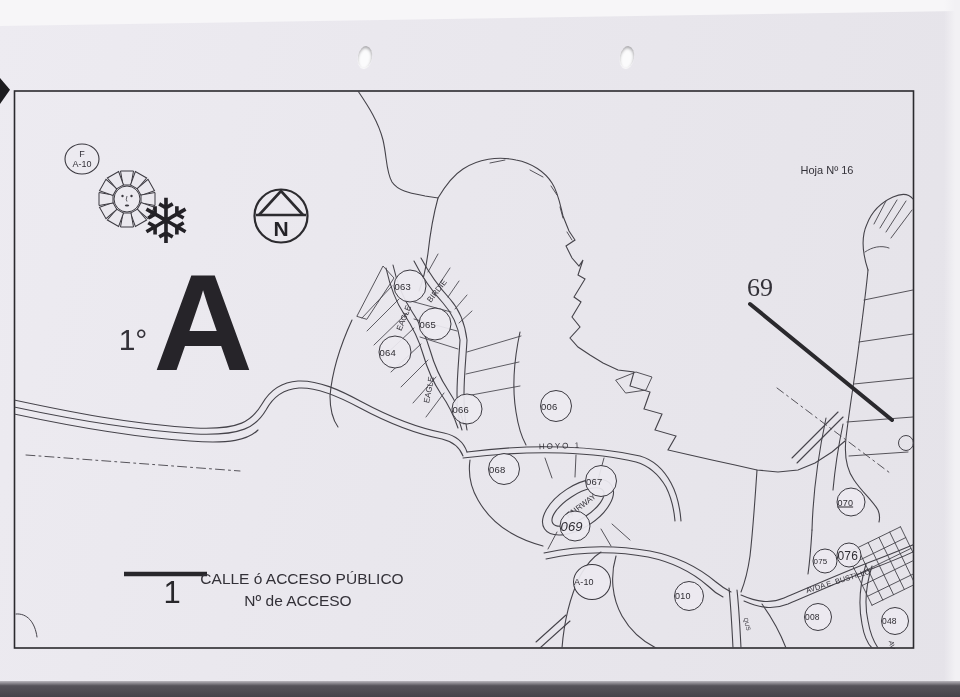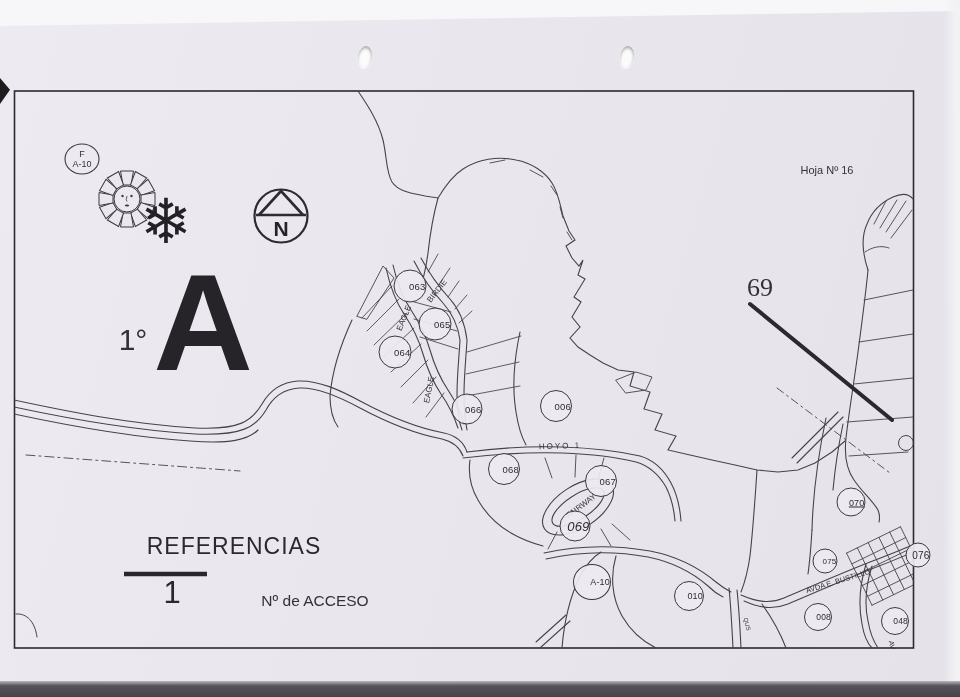--- a/index.html
+++ b/index.html
@@ -14,21 +14,21 @@
   .bottom-strip{position:absolute;left:0;top:681px;width:960px;height:16px;
         background:linear-gradient(to bottom,#b9b6bd 0%,#56535a 30%,#46434a 100%);}
   .corner-wedge{position:absolute;left:0;top:78px;width:10px;height:26px;background:#1d1c1f;
         clip-path:polygon(0 0,100% 45%,0 100%);}
   .hole{position:absolute;width:14px;height:22px;border-radius:50%;background:#fbfbfc;
         box-shadow:inset 0 2px 3px rgba(70,68,75,.45), 0 1px 1px rgba(255,255,255,.8);
         transform:rotate(10deg);}
   svg.linework{position:absolute;left:0;top:0;}
   .lbl{position:absolute;transform:translate(-50%,-50%);white-space:nowrap;color:#333138;}
   .ac{position:absolute;transform:translate(-50%,-50%);border:1.3px solid #3c3a41;border-radius:50%;
-      display:flex;align-items:center;justify-content:flex-end;
+      display:flex;align-items:center;justify-content:flex-start;
       background:rgba(236,234,240,.93);color:#2e2c32;font-weight:500;letter-spacing:.2px;}
   .zone-a{font-weight:bold;color:#262429;}
   .two-line{display:flex;flex-direction:column;align-items:center;line-height:1.15;}
 </style>
 </head>
 <body>
 
 <div class="scan">
 
   <div class="top-strip"></div>
@@ -210,23 +210,23 @@
   <div class="lbl" style="left:133px;top:340px;font-size:30px;">1°</div>
   <div class="lbl zone-a" style="left:203px;top:322px;font-size:138px;line-height:1;">A</div>
 
   <div class="lbl two-line" style="left:82px;top:159px;font-size:9px;">
     <span>F</span>
     <span>A-10</span>
   </div>
   <div class="lbl" style="left:281px;top:229px;font-size:21px;font-weight:bold;color:#232227;">N</div>
   <div class="lbl" style="left:166px;top:221px;font-size:62px;color:#232126;">❄</div>
 
-  <div class="lbl" style="left:234px;top:546px;font-size:23px;letter-spacing:1px;color:#2b292f;">REFERENCIAS</div>
   <div class="lbl" style="left:172px;top:593px;font-size:31px;color:#28272b;">1</div>
-  <div class="lbl" style="left:298px;top:601px;font-size:15.5px;margin-left:17px;">Nº de ACCESO</div>
+  <div class="lbl" style="left:302px;top:579px;font-size:15.5px;">CALLE ó ACCESO PÚBLICO</div>
+  <div class="lbl" style="left:298px;top:601px;font-size:15.5px;">Nº de ACCESO</div>
 
   <div class="lbl" style="left:404px;top:318px;font-size:8px;transform:translate(-50%,-50%) rotate(-68deg);">EAGLE</div>
   <div class="lbl" style="left:437px;top:291px;font-size:8px;transform:translate(-50%,-50%) rotate(-52deg);">BIRDIE</div>
   <div class="lbl" style="left:429px;top:390px;font-size:8px;transform:translate(-50%,-50%) rotate(-79deg);">EAGLE</div>
   <div class="lbl" style="left:560px;top:446px;font-size:8px;letter-spacing:2px;transform:translate(-50%,-50%) rotate(-2deg);">HOYO 1</div>
   <div class="lbl" style="left:581px;top:506px;font-size:8px;transform:translate(-50%,-50%) rotate(-37deg);">FAIRWAY</div>
   <div class="lbl" style="left:838px;top:581px;font-size:7.5px;transform:translate(-50%,-50%) rotate(-17deg);">AVDA E. BUSTILLO</div>
   <div class="lbl" style="left:892px;top:645px;font-size:7px;transform:translate(-50%,-50%) rotate(78deg);">AV</div>
   <div class="lbl" style="left:747px;top:624px;font-size:6px;transform:translate(-50%,-50%) rotate(75deg);">QUS</div>
 
@@ -253,21 +253,21 @@
     </div>
   <div class="ac" style="left:575px;top:526px;width:29px;height:29px;font-size:13px;font-style:italic;">
       <span>069</span>
     </div>
   <div class="ac" style="left:851px;top:502px;width:27px;height:27px;font-size:9px;text-decoration:underline;">
       <span>070</span>
     </div>
   <div class="ac" style="left:825px;top:561px;width:23px;height:23px;font-size:8px;">
       <span>075</span>
     </div>
-  <div class="ac" style="left:918px;top:555px;width:23px;height:23px;font-size:10px;">
+  <div class="ac" style="left:849px;top:555px;width:23px;height:23px;font-size:12px;">
       <span>076</span>
     </div>
   <div class="ac" style="left:592px;top:582px;width:36px;height:34px;font-size:9px;">
       <span>A-10</span>
     </div>
   <div class="ac" style="left:689px;top:596px;width:28px;height:28px;font-size:9px;">
       <span>010</span>
     </div>
   <div class="ac" style="left:818px;top:617px;width:26px;height:26px;font-size:8.5px;">
       <span>008</span>

